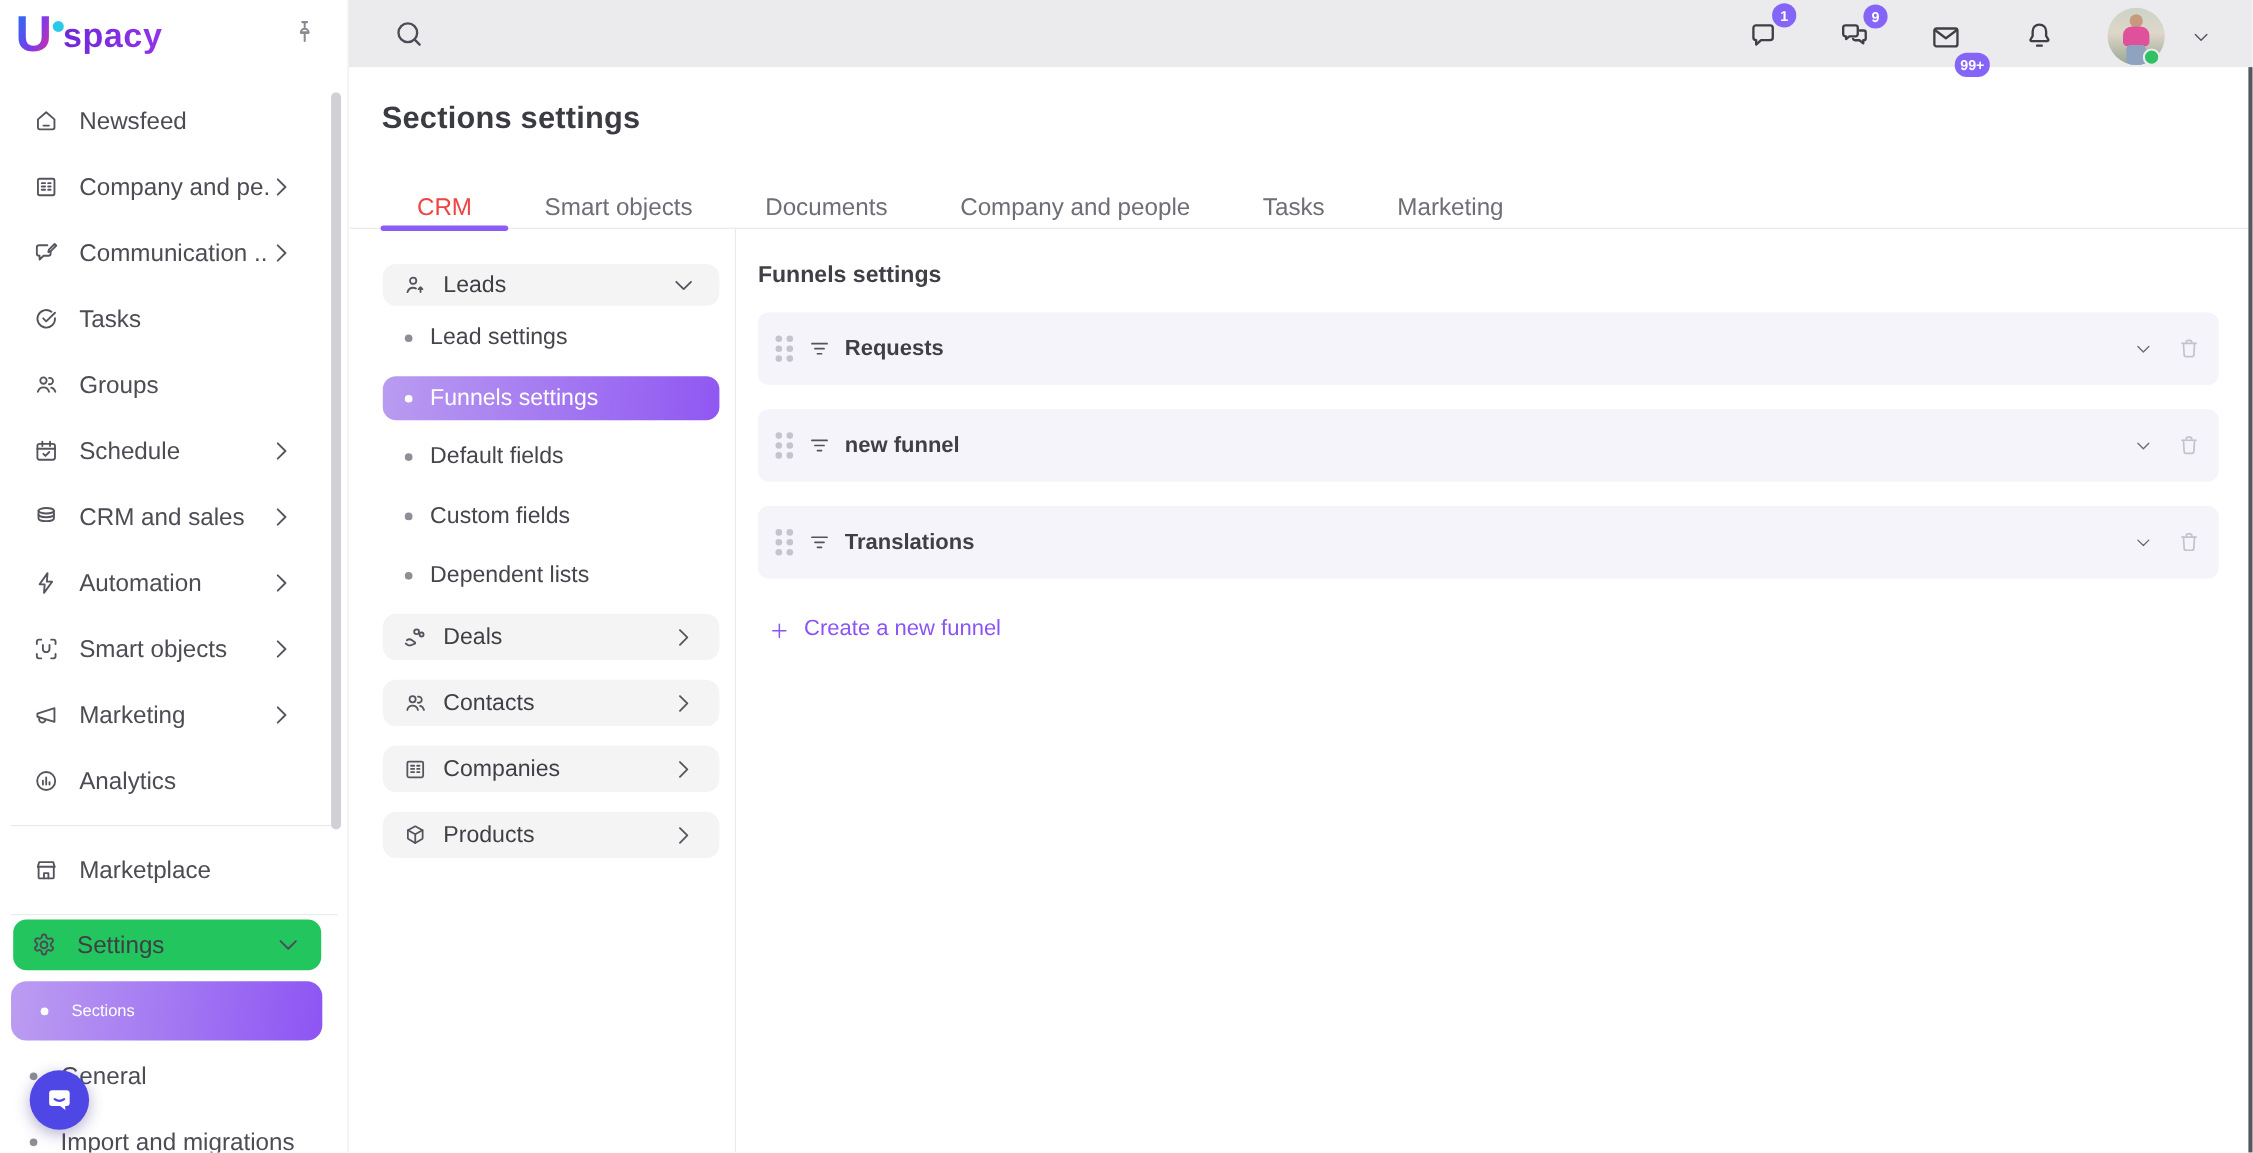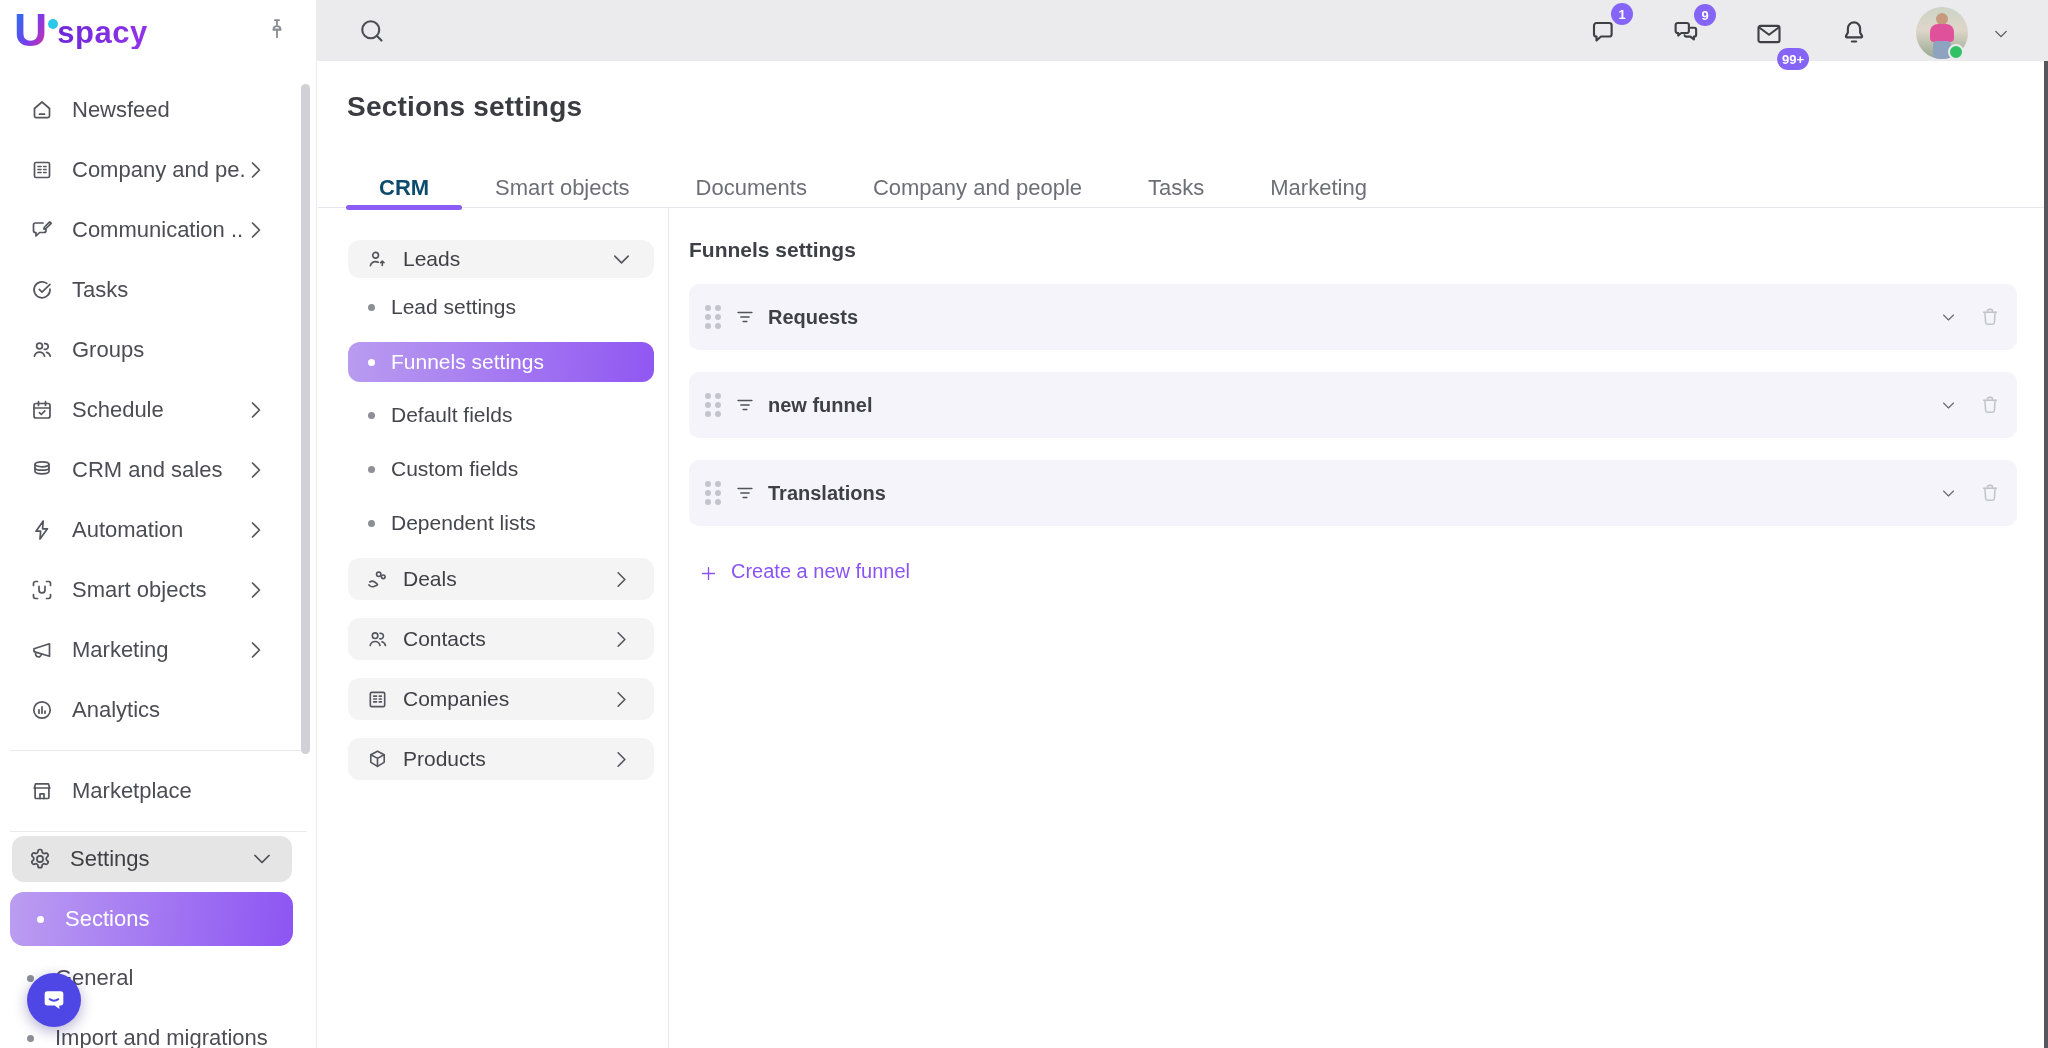--- a/index.html
+++ b/index.html
@@ -18,29 +18,29 @@
   .logo-dot { position:absolute; left:34px; top:7px; width:10px; height:10px; border-radius:50%; background:#2cc8ea; }
   .logo-rest { font-size:31px; font-weight:700; letter-spacing:0.5px; margin-left:10px; line-height:1.05; background:linear-gradient(90deg,#6d28d9,#9333ea); -webkit-background-clip:text; background-clip:text; color:transparent; }
   .pin { position:absolute; left:264px; top:16px; width:26px; height:26px; color:#8a8a93; }
 
   .nav { position:absolute; left:0; top:80px; width:317px; }
   .nav-item { height:60px; display:flex; align-items:center; padding:0 49px 0 30px; color:#4c4c54; cursor:pointer; }
   .nav-item svg.ic { width:24px; height:24px; flex:0 0 24px; color:#55555e; }
   .nav-label { margin-left:18px; font-size:22px; white-space:nowrap; overflow:hidden; }
   .nav-chev { margin-left:auto; width:17px; height:17px; color:#6e6e77; }
   .sb-divider { height:1px; background:#e9e9ec; margin:10px 10px; }
-  .settings-row { position:absolute; left:12px; top:836px; width:280px; height:46px; background:#e5e5e5; border-radius:12px; display:flex; align-items:center; padding:0 18px 0 16px; color:#3f3f46; cursor:pointer; }
+  .settings-row { position:absolute; left:12px; top:836px; width:280px; height:46px; background:#22c55e; border-radius:12px; display:flex; align-items:center; padding:0 18px 0 16px; color:#3f3f46; cursor:pointer; }
   .settings-row svg.ic { width:24px; height:24px; color:#4c4c54; }
   .settings-label { margin-left:18px; font-size:22px; }
   .settings-chev { margin-left:auto; width:18px; height:18px; color:#5b5b63; }
 
   .sections-row { position:absolute; left:10px; top:892px; width:283px; height:54px; border-radius:14px;
     background:linear-gradient(96deg,#bb9df1 0%,#8d55f3 100%); display:flex; align-items:center; padding:0 16px 0 27px; color:#fff; cursor:pointer; }
   .sections-bullet { width:7px; height:7px; border-radius:50%; background:#ffffff; }
-  .sections-label { margin-left:21px; font-size:22px; }
+  .sections-label { margin-left:21px; font-size:15px; }
 
   .plain-subitem { position:absolute; left:0; width:317px; height:40px; display:flex; align-items:center; padding-left:27px; color:#4c4c54; cursor:pointer; }
   .plain-subitem .dot { width:7px; height:7px; border-radius:50%; background:#8e8e96; }
   .plain-subitem .lbl { margin-left:21px; font-size:22px; white-space:nowrap; }
   .general-item { top:958px; }
   .import-item { top:1018px; }
 
   .sb-scrollbar { position:absolute; left:301px; top:84px; width:9px; height:670px; border-radius:5px; background:#d0d0d7; cursor:pointer; }
 
   .chat-launcher { position:absolute; left:27px; top:973px; width:54px; height:54px; border-radius:50%; background:#4e46e5; box-shadow:0 4px 14px rgba(40,30,120,0.35); display:flex; align-items:center; justify-content:center; cursor:pointer; z-index:9; }
@@ -64,21 +64,21 @@
   .status-dot { position:absolute; left:1631px; top:44px; width:16px; height:16px; border-radius:50%; background:#2fc163; border:2px solid #ebebee; z-index:6; }
   .tb-caret { position:absolute; left:1675px; top:25px; width:18px; height:18px; color:#55555e; cursor:pointer; }
 
   
   .content { position:absolute; left:318px; top:61px; right:0; bottom:0; background:#fff; }
   .page-title { position:absolute; left:29px; top:30px; font-size:28px; font-weight:600; color:#3b3b42; letter-spacing:0.2px; }
 
   .tabs-bar { position:absolute; left:0; right:0; top:106px; height:41px; border-bottom:1px solid #e8e8ec; }
   .tabs { position:absolute; left:28px; top:0; height:41px; display:flex; }
   .tab { position:relative; height:41px; display:flex; align-items:center; padding:0 33px; font-size:22px; color:#6e6e77; cursor:pointer; white-space:nowrap; }
-  .tab.active { color:#0c4a6e;font-weight:bold; }
+  .tab.active { color:#ef4444; }
   .tab.active::after { content:""; position:absolute; left:0; right:0; bottom:-2px; height:5px; border-radius:3px; background:#8b5cf6; }
 
   .v-divider { position:absolute; left:350px; top:147px; bottom:0; width:1px; background:#e8e8ec; }
 
   
   .subnav { position:absolute; left:30px; top:179px; width:306px; }
   .sn-group { height:42px; border-radius:12px; background:#f4f4f5; display:flex; align-items:center; padding:0 21px 0 18px; color:#3f3f46; cursor:pointer; }
   .sn-group svg.ic { width:23px; height:23px; color:#55555e; }
   .sn-group .g-lbl { margin-left:14px; font-size:21px; }
   .sn-group .g-chev { margin-left:auto; width:16px; height:16px; color:#6e6e77; }

